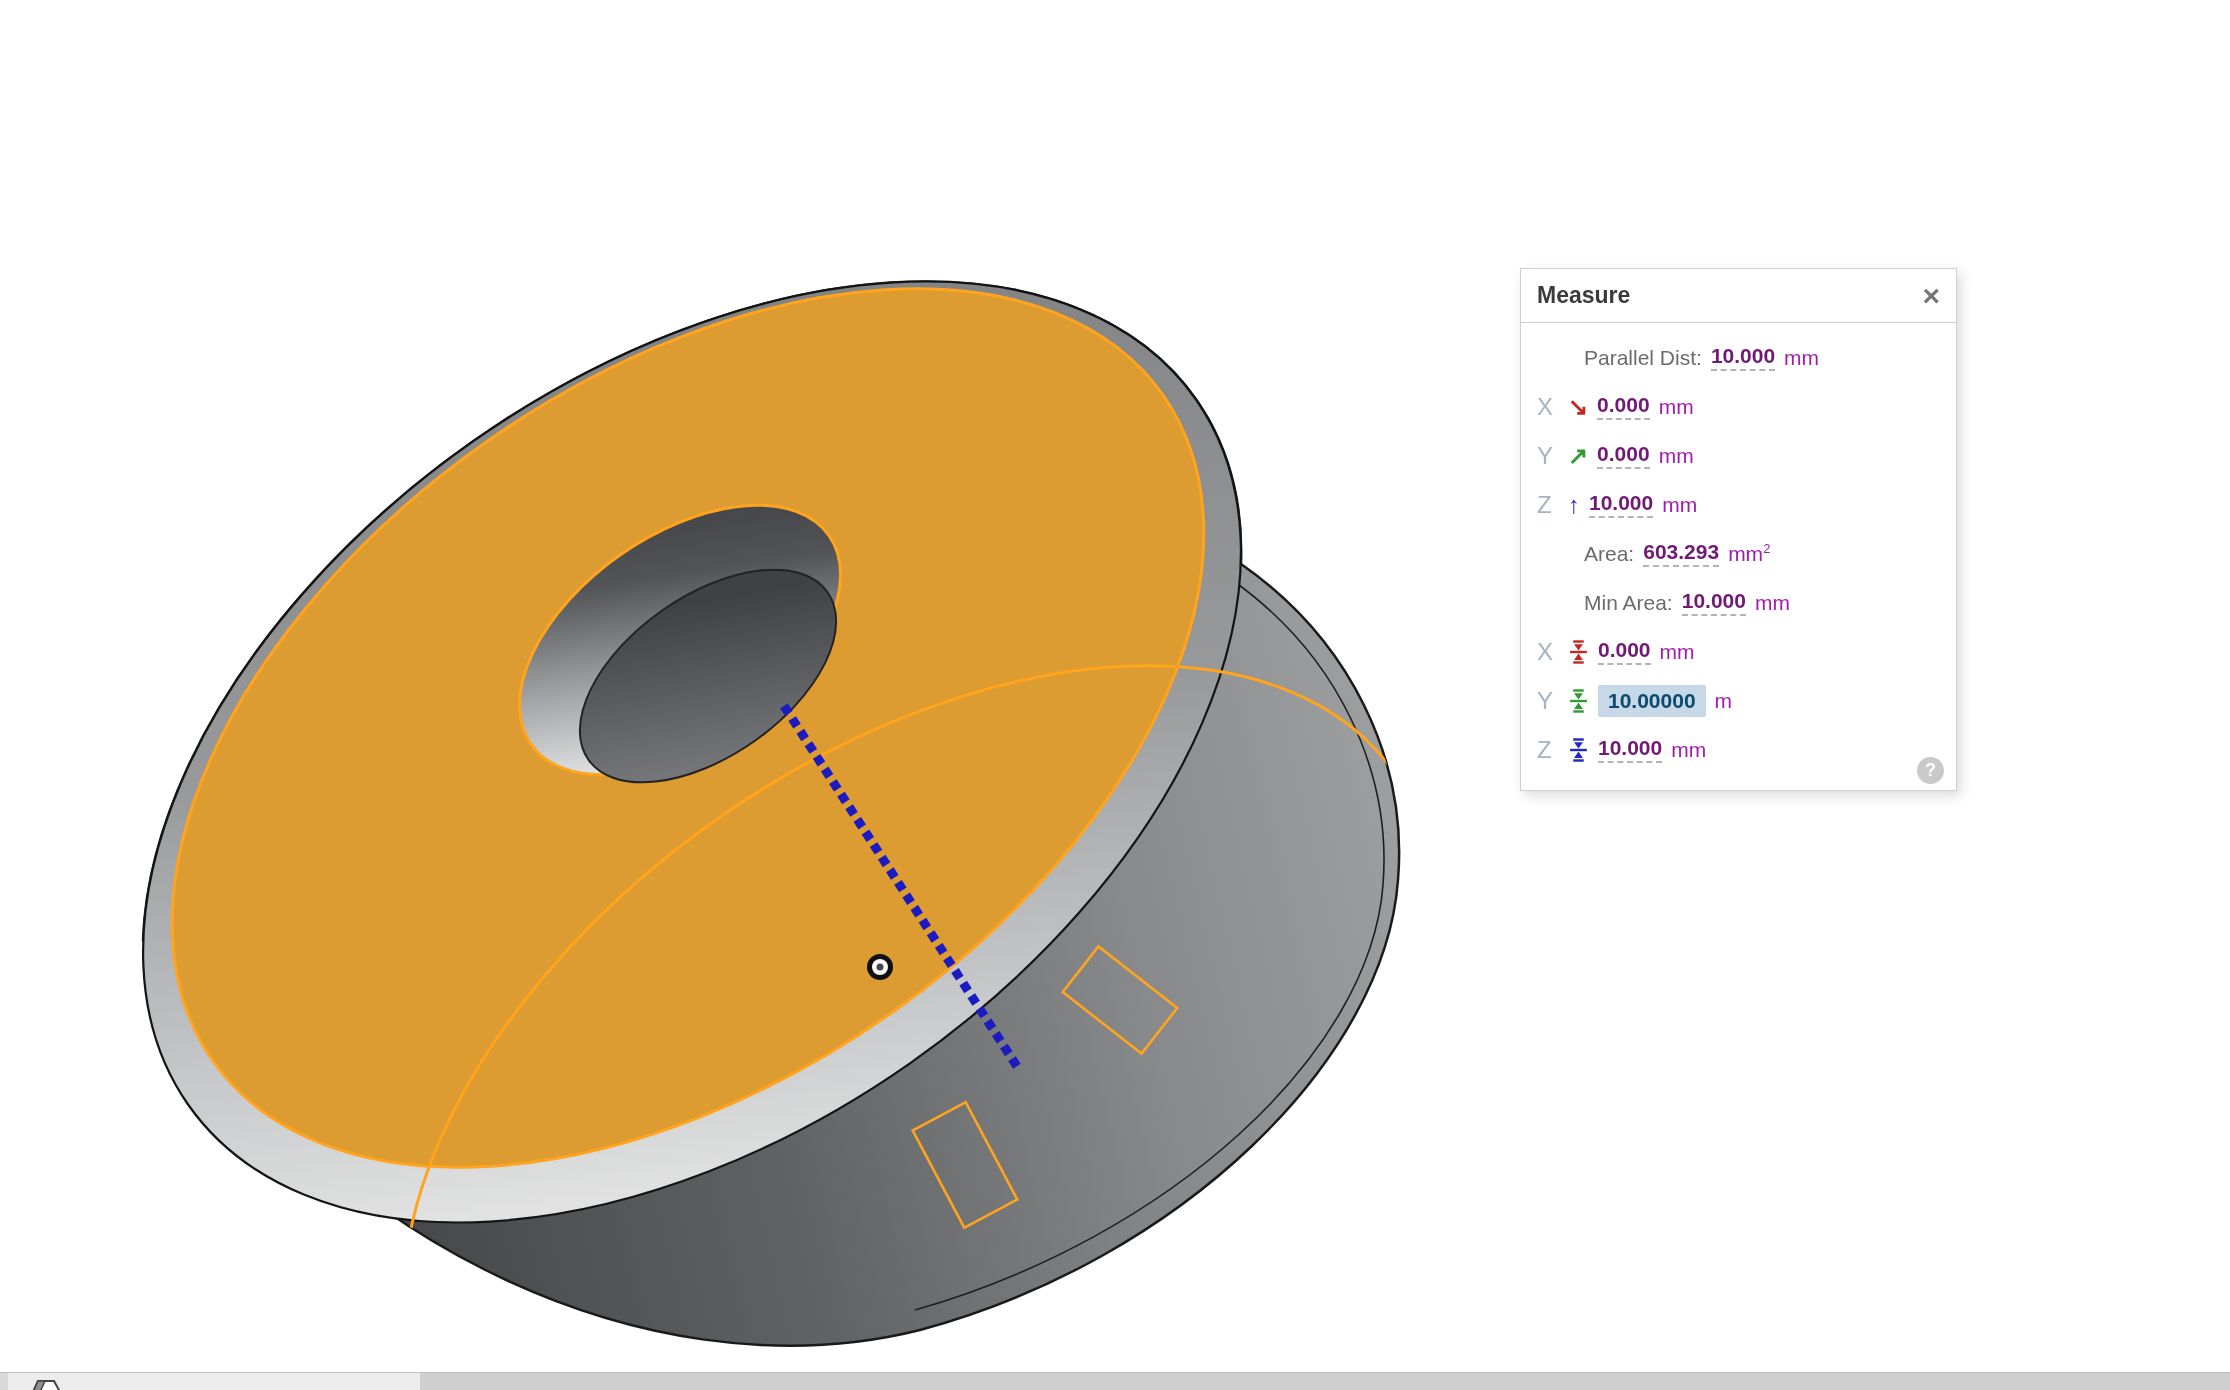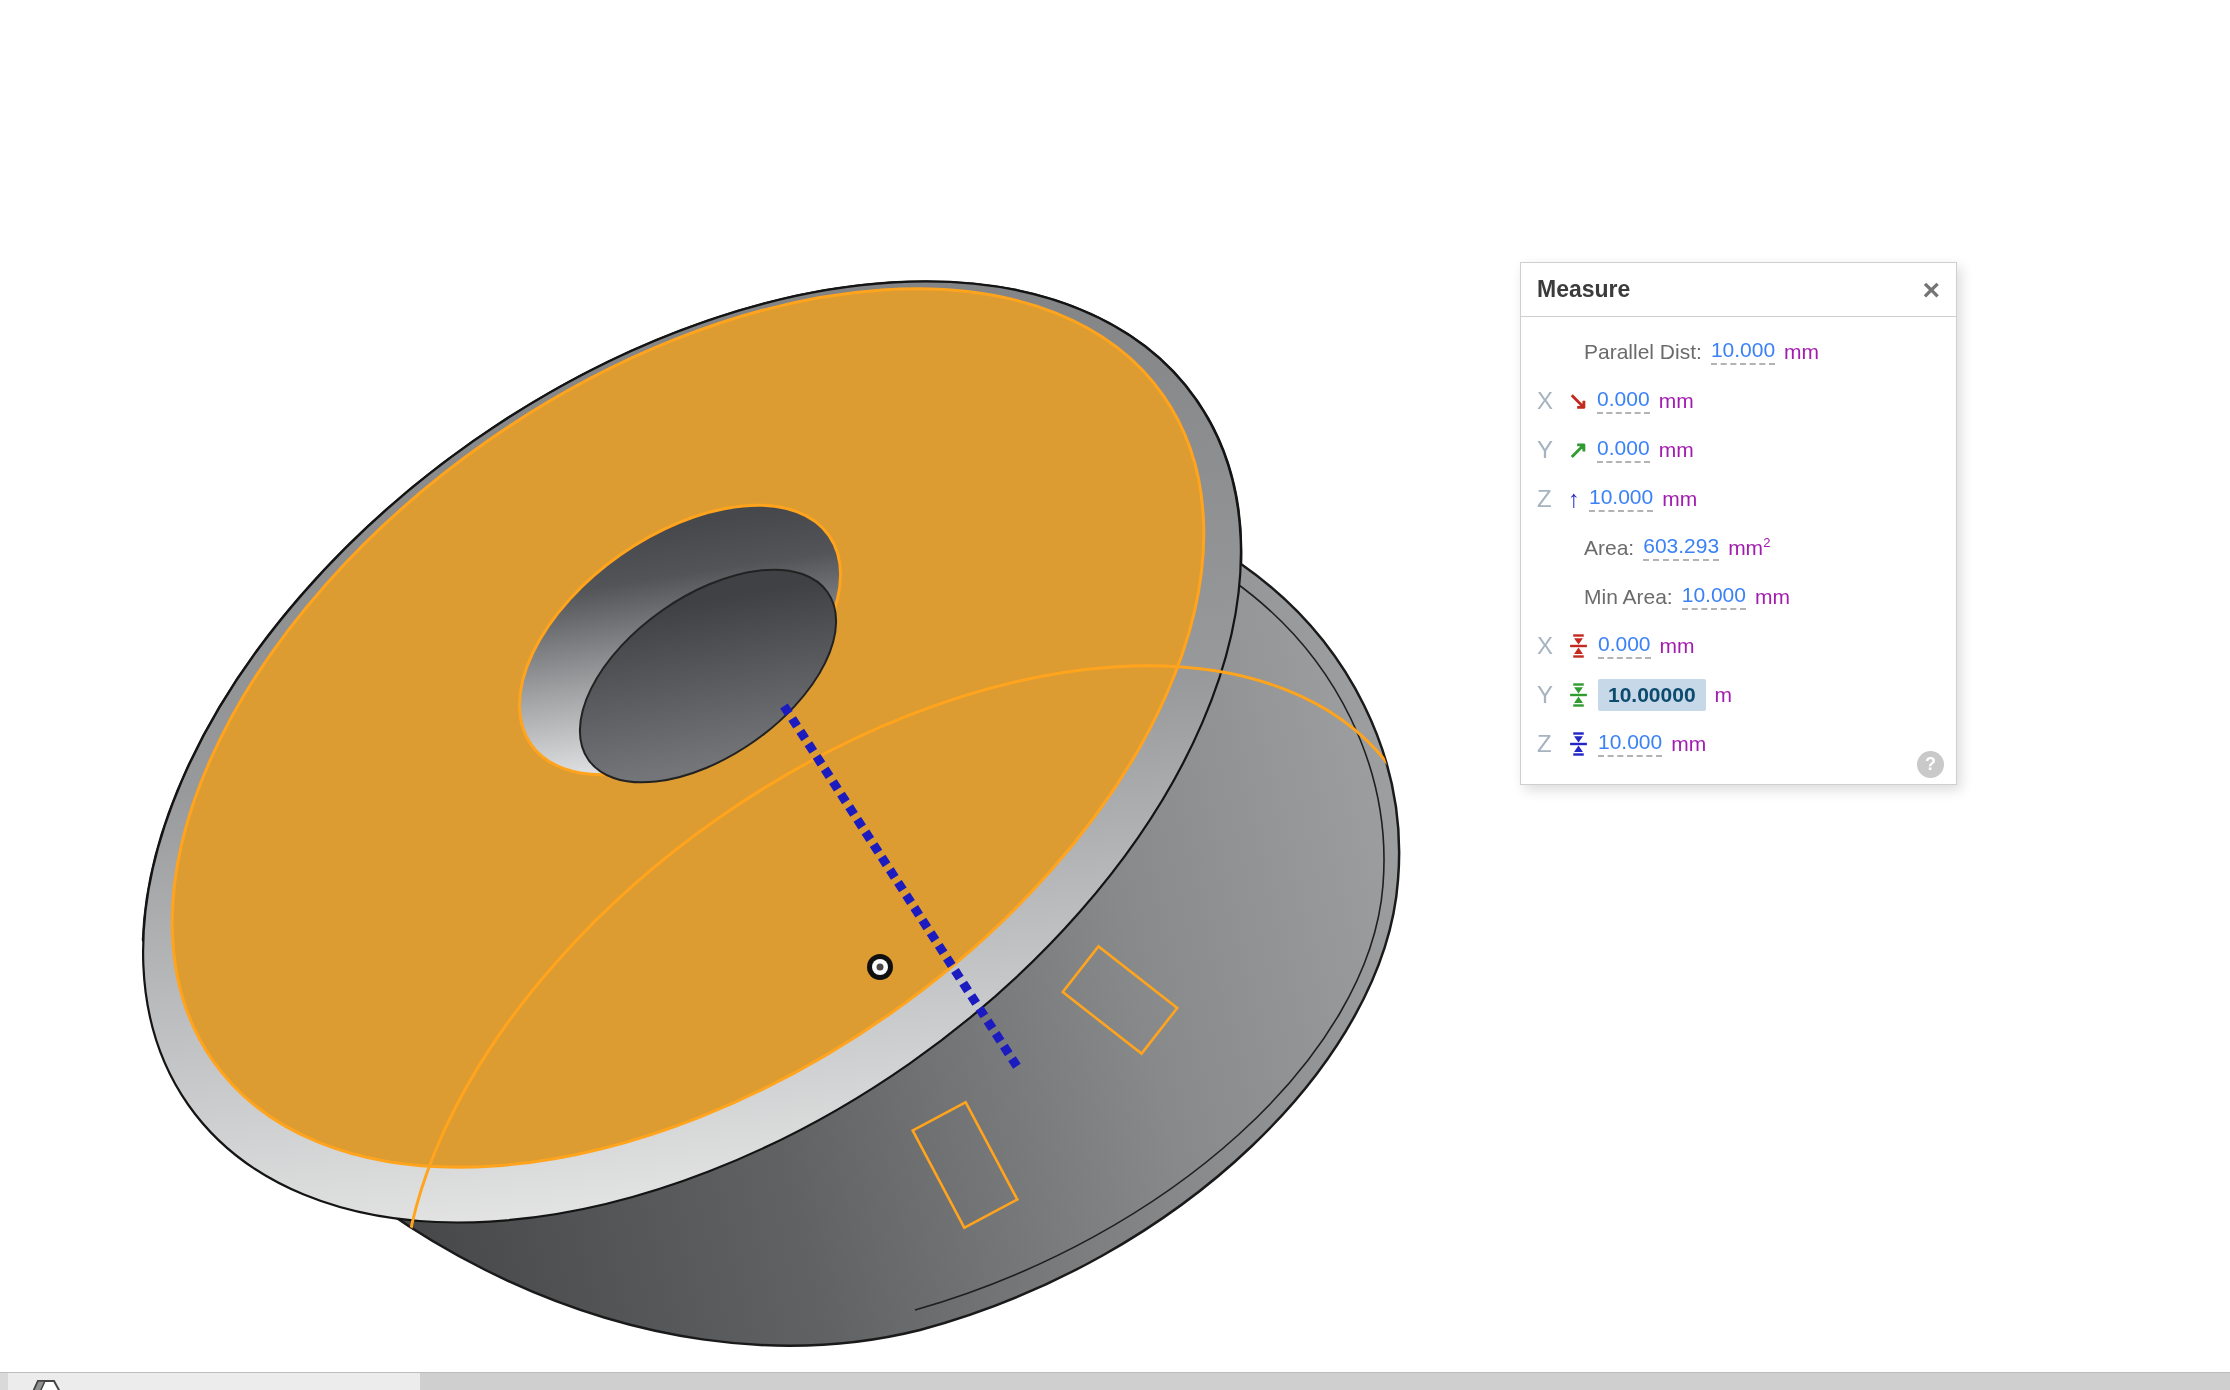--- a/index.html
+++ b/index.html
@@ -6,21 +6,21 @@
   body{
     width:2230px;height:1390px;position:relative;overflow:hidden;
     background:#ffffff;
     font-family:"Liberation Sans", sans-serif;
   }
   
   .viewport-svg{position:absolute;left:0;top:0;width:2230px;height:1390px;}
 
   
   .measure-panel{
-    position:absolute;left:1520px;top:262px;width:437px;
+    position:absolute;left:1520px;top:268px;width:437px;
     background:#ffffff;border:1px solid #cfcfcf;
     box-shadow:4px 5px 12px rgba(0,0,0,0.14);
     box-sizing:border-box;
   }
   .mp-header{
     height:54px;display:flex;align-items:center;justify-content:space-between;
     padding:0 16px;border-bottom:1px solid #cfcfcf;box-sizing:border-box;
   }
   .mp-title{font-size:23px;font-weight:bold;color:#3b3b3b;}
   .mp-close{
@@ -33,21 +33,21 @@
     padding:0 16px;box-sizing:border-box;font-size:21px;color:#6b6b6b;
   }
   .mp-axis{font-size:24px;color:#a6b3c0;width:22px;flex:0 0 auto;}
   .mp-arrow{font-size:24px;font-weight:bold;line-height:1;flex:0 0 auto;}
   .arrow-red{color:#c22a20;}
   .arrow-green{color:#2f9b30;}
   .arrow-blue{color:#2326c6;}
   .mp-icon-svg{flex:0 0 auto;display:block;}
   .mp-label{color:#6b6b6b;margin-left:47px;}
   .mp-val{
-    font-weight:normal;color:#3b82f6;
+    font-weight:bold;color:#701a75;
     border-bottom:2px dashed #b3b3b3;padding-bottom:1px;
   }
   .mp-val-hl{
     font-weight:bold;color:#0c4a6e;background:#c7d9e8;border-radius:2px;
     padding:4px 10px;border-bottom:none;
   }
   .mp-unit{color:#a21caf;}
   .mp-unit sup{font-size:13px;}
   .mp-help{
     position:absolute;right:12px;bottom:6px;width:27px;height:27px;border-radius:50%;

